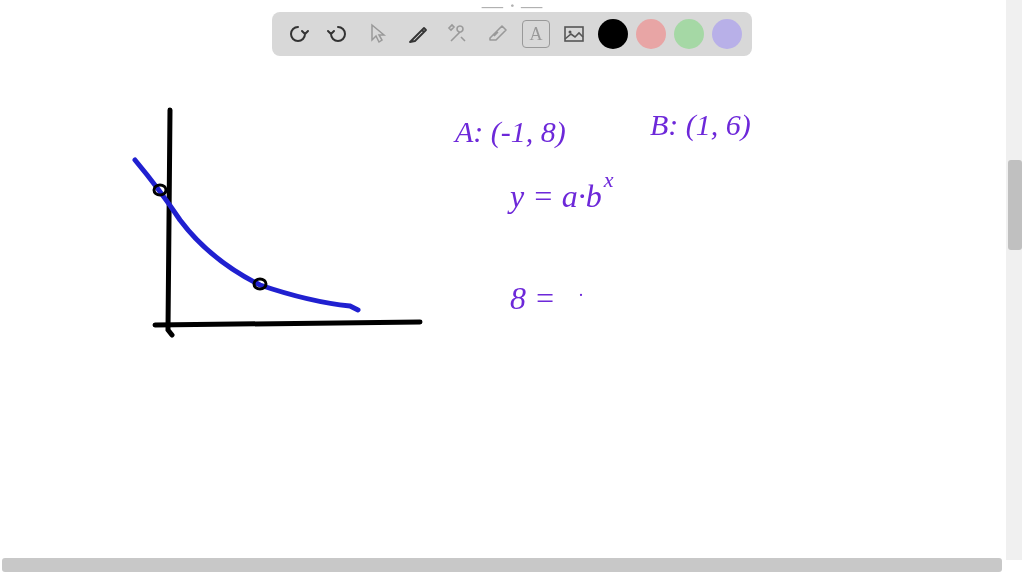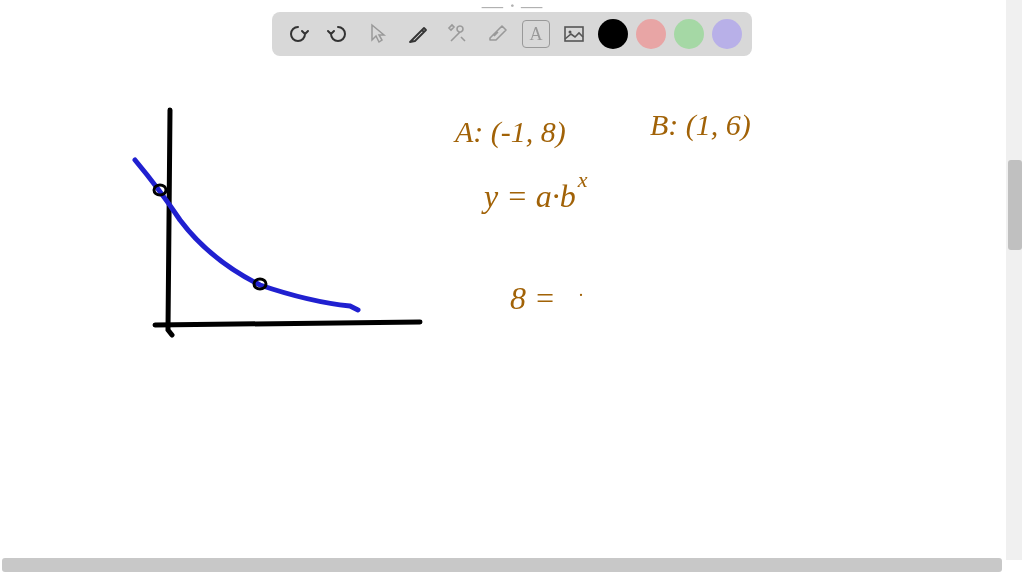--- a/index.html
+++ b/index.html
@@ -48,21 +48,21 @@
       position: absolute;
       top: 0;
       left: 0;
       width: 1024px;
       height: 574px;
     }
     
     .handwriting {
       position: absolute;
       font-family: 'Comic Sans MS', cursive;
-      color: #a16207;
+      color: #6d28d9;
       font-size: 28px;
     }
     
     .scrollbar-v {
       position: absolute;
       right: 2px;
       top: 0;
       width: 16px;
       height: 560px;
       background: #f0f0f0;
@@ -114,21 +114,21 @@
     <path d="M 35 60 Q 60 90 80 120 Q 110 160 160 185 Q 210 202 250 206 L 258 210" stroke="#2020d0" stroke-width="5" fill="none" stroke-linecap="round"></path>
 
     <ellipse cx="60" cy="90" rx="6" ry="5" fill="none" stroke="#000" stroke-width="3"></ellipse>
 
     <ellipse cx="160" cy="184" rx="6" ry="5" fill="none" stroke="#000" stroke-width="3"></ellipse>
   </svg>
 
   <div class="handwriting" style="left:455px; top:115px; font-size:30px; font-style:italic;">A: (-1, 8)</div>
   <div class="handwriting" style="left:650px; top:108px; font-size:30px; font-style:italic;">B: (1, 6)</div>
 
-  <div class="handwriting" style="left:484px; top:175px; font-size:32px; font-style:italic;">
+  <div class="handwriting" style="left:510px; top:175px; font-size:32px; font-style:italic;">
     <span>y = a·b</span><sup style="font-size:22px; position:relative; top:-8px; left:2px;">x</sup>
   </div>
 
   <div class="handwriting" style="left:510px; top:280px; font-size:32px; font-style:italic;">8 = </div>
   <div class="handwriting" style="left:578px; top:285px; font-size:18px;">·</div>
 
 </div>
 
 <div class="toolbar">
   <div class="tool-btn">

